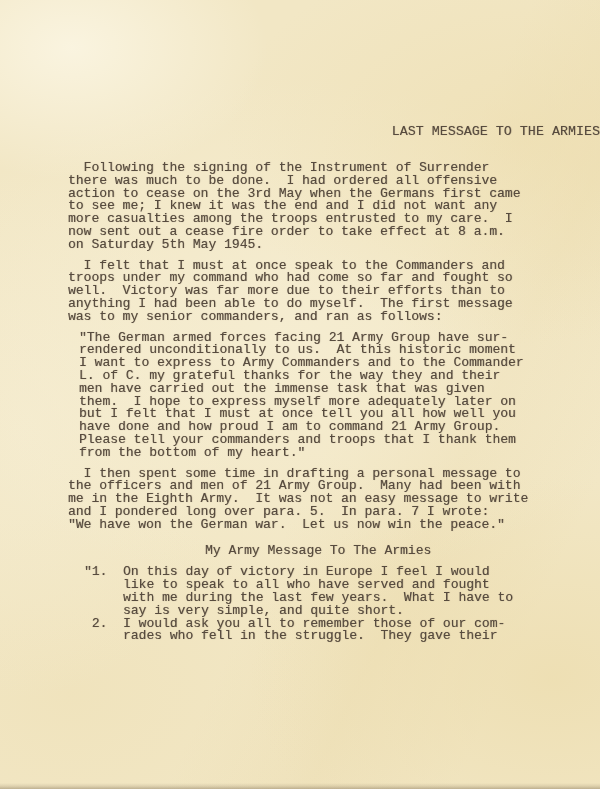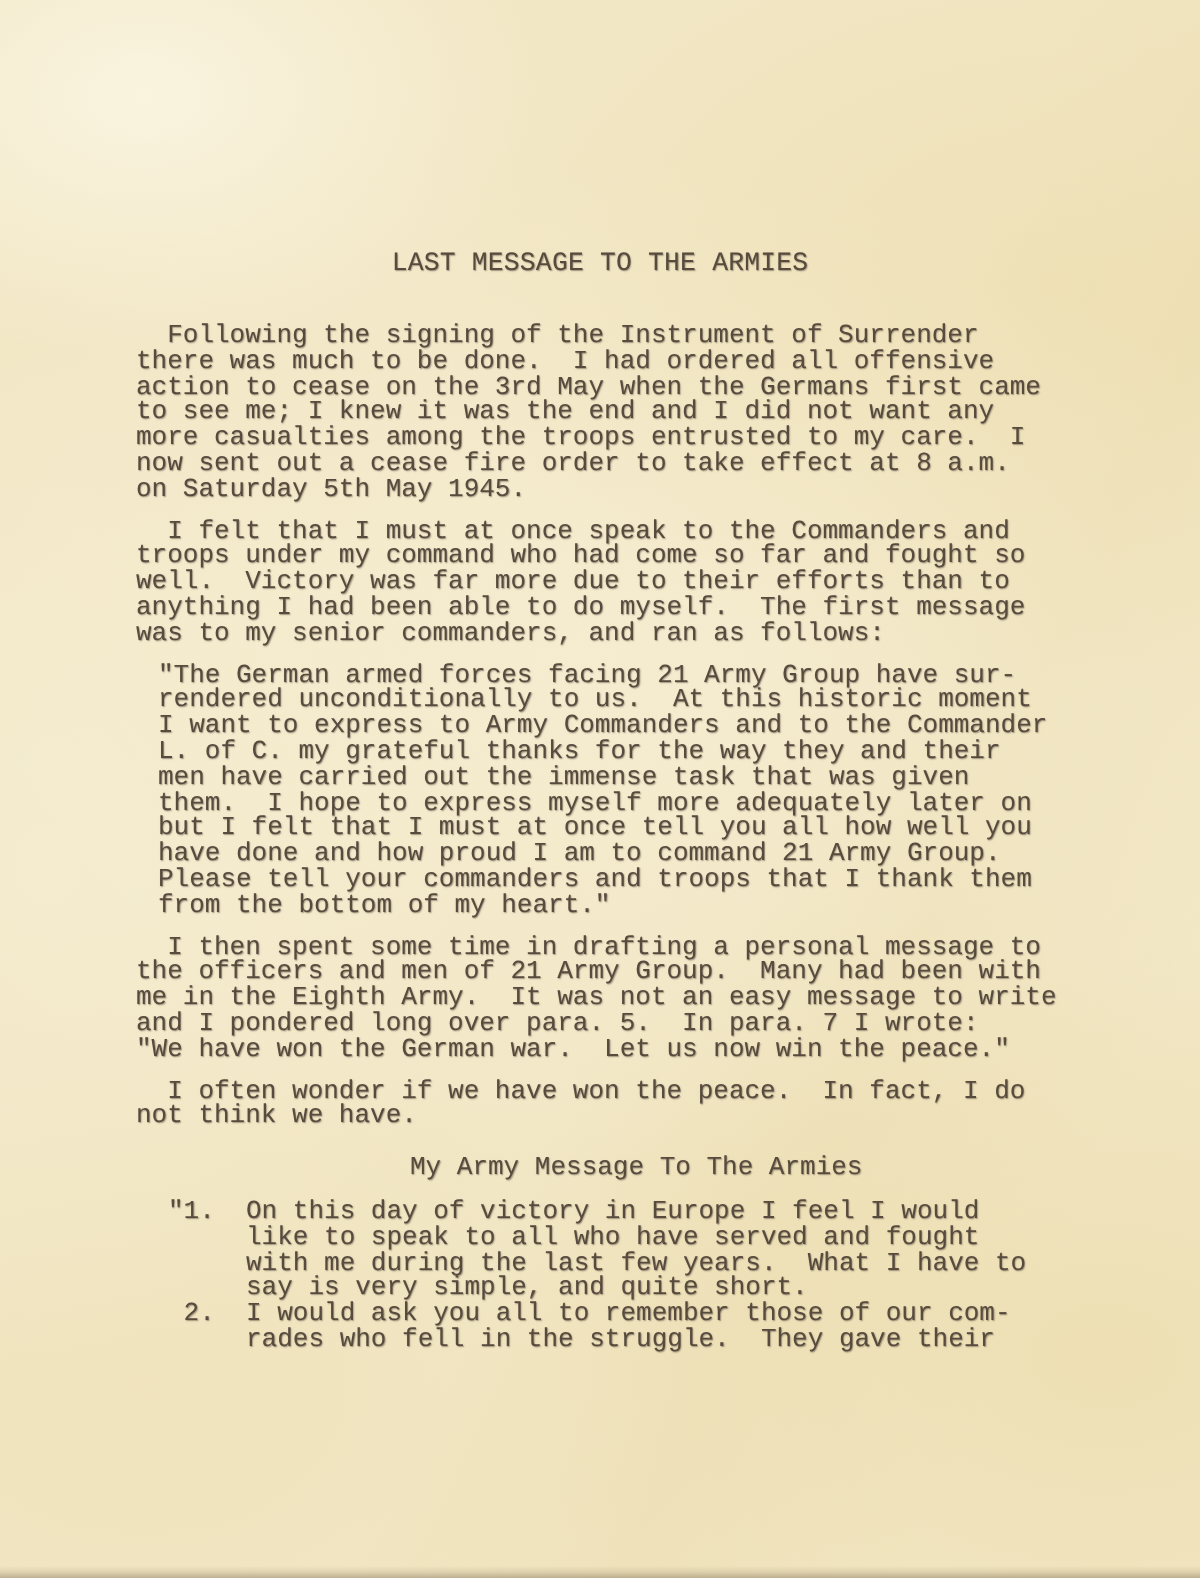--- a/index.html
+++ b/index.html
@@ -27,21 +27,21 @@
       radial-gradient(ellipse 300px 380px at 4% 55%, rgba(246,238,212,0.55), rgba(246,238,212,0) 70%),
       radial-gradient(ellipse 360px 260px at 12% 88%, rgba(238,224,182,0.55), rgba(238,224,182,0) 70%),
       radial-gradient(ellipse 420px 280px at 92% 86%, rgba(235,218,168,0.60), rgba(235,218,168,0) 72%),
       linear-gradient(115deg, rgba(240,229,196,0) 55%, rgba(233,216,168,0.35) 70%, rgba(240,229,196,0) 85%);
   }
   .ink {
     color: #574b3e;
     text-shadow: 0.4px 0.4px 0.7px rgba(87,75,62,0.55);
   }
   .title {
-    text-align: center;
+    text-align: right;
     font-size: 13.2px;
     line-height: 13px;
     letter-spacing: 0.1px;
     white-space: pre;
     margin: 0 0 24px 0;
   }
   .text-column {
     margin-left: 68px;
     width: 480px;
   }
@@ -94,22 +94,20 @@
 have done and how proud I am to command 21 Army Group.
 Please tell your commanders and troops that I thank them
 from the bottom of my heart."</div>
 
     <div class="block ink">  I then spent some time in drafting a personal message to
 the officers and men of 21 Army Group.  Many had been with
 me in the Eighth Army.  It was not an easy message to write
 and I pondered long over para. 5.  In para. 7 I wrote:
 "We have won the German war.  Let us now win the peace."</div>
 
-    <div class="block ink">  I often wonder if we have won the peace.  In fact, I do
-not think we have.</div>
 
     <div class="block ink subheading">My Army Message To The Armies</div>
 
     <div class="block ink numbered-list">"1.  On this day of victory in Europe I feel I would
      like to speak to all who have served and fought
      with me during the last few years.  What I have to
      say is very simple, and quite short.
  2.  I would ask you all to remember those of our com-
      rades who fell in the struggle.  They gave their</div>
   </div>

